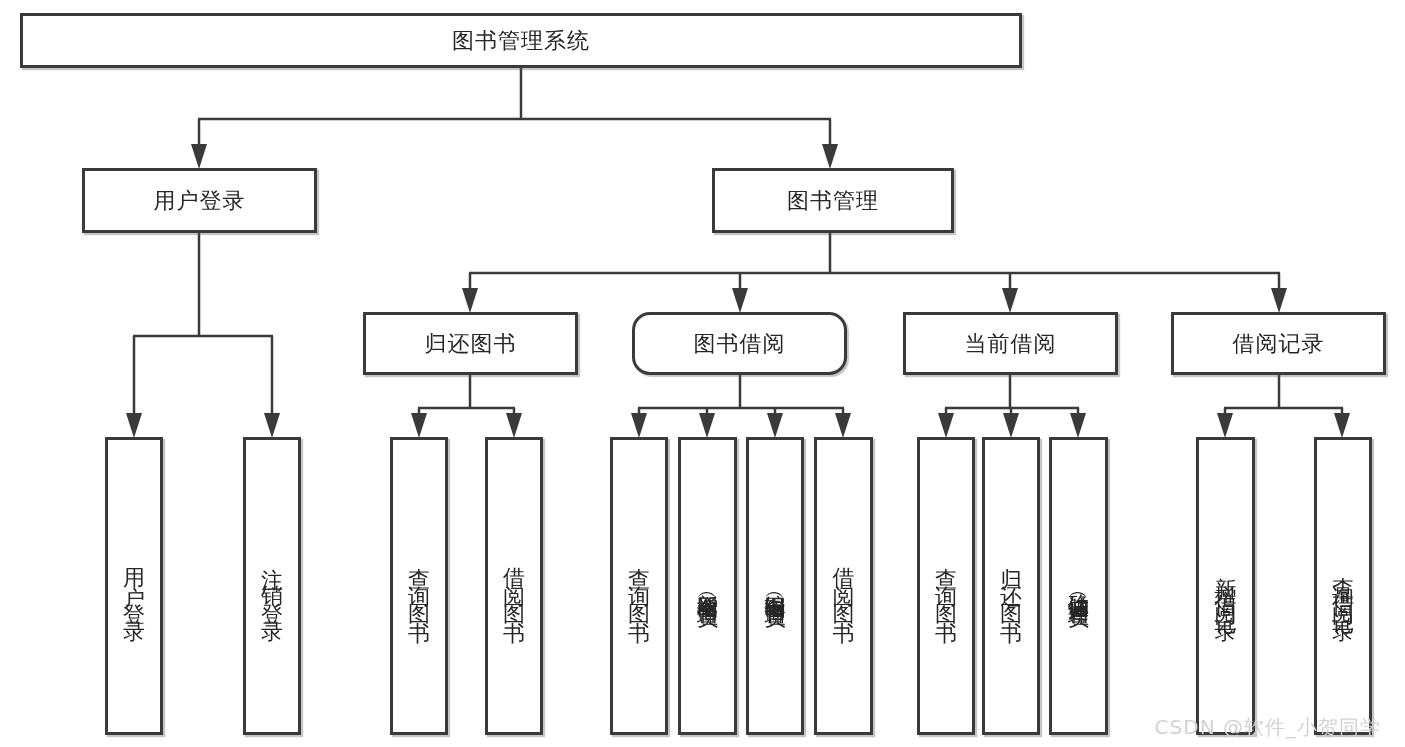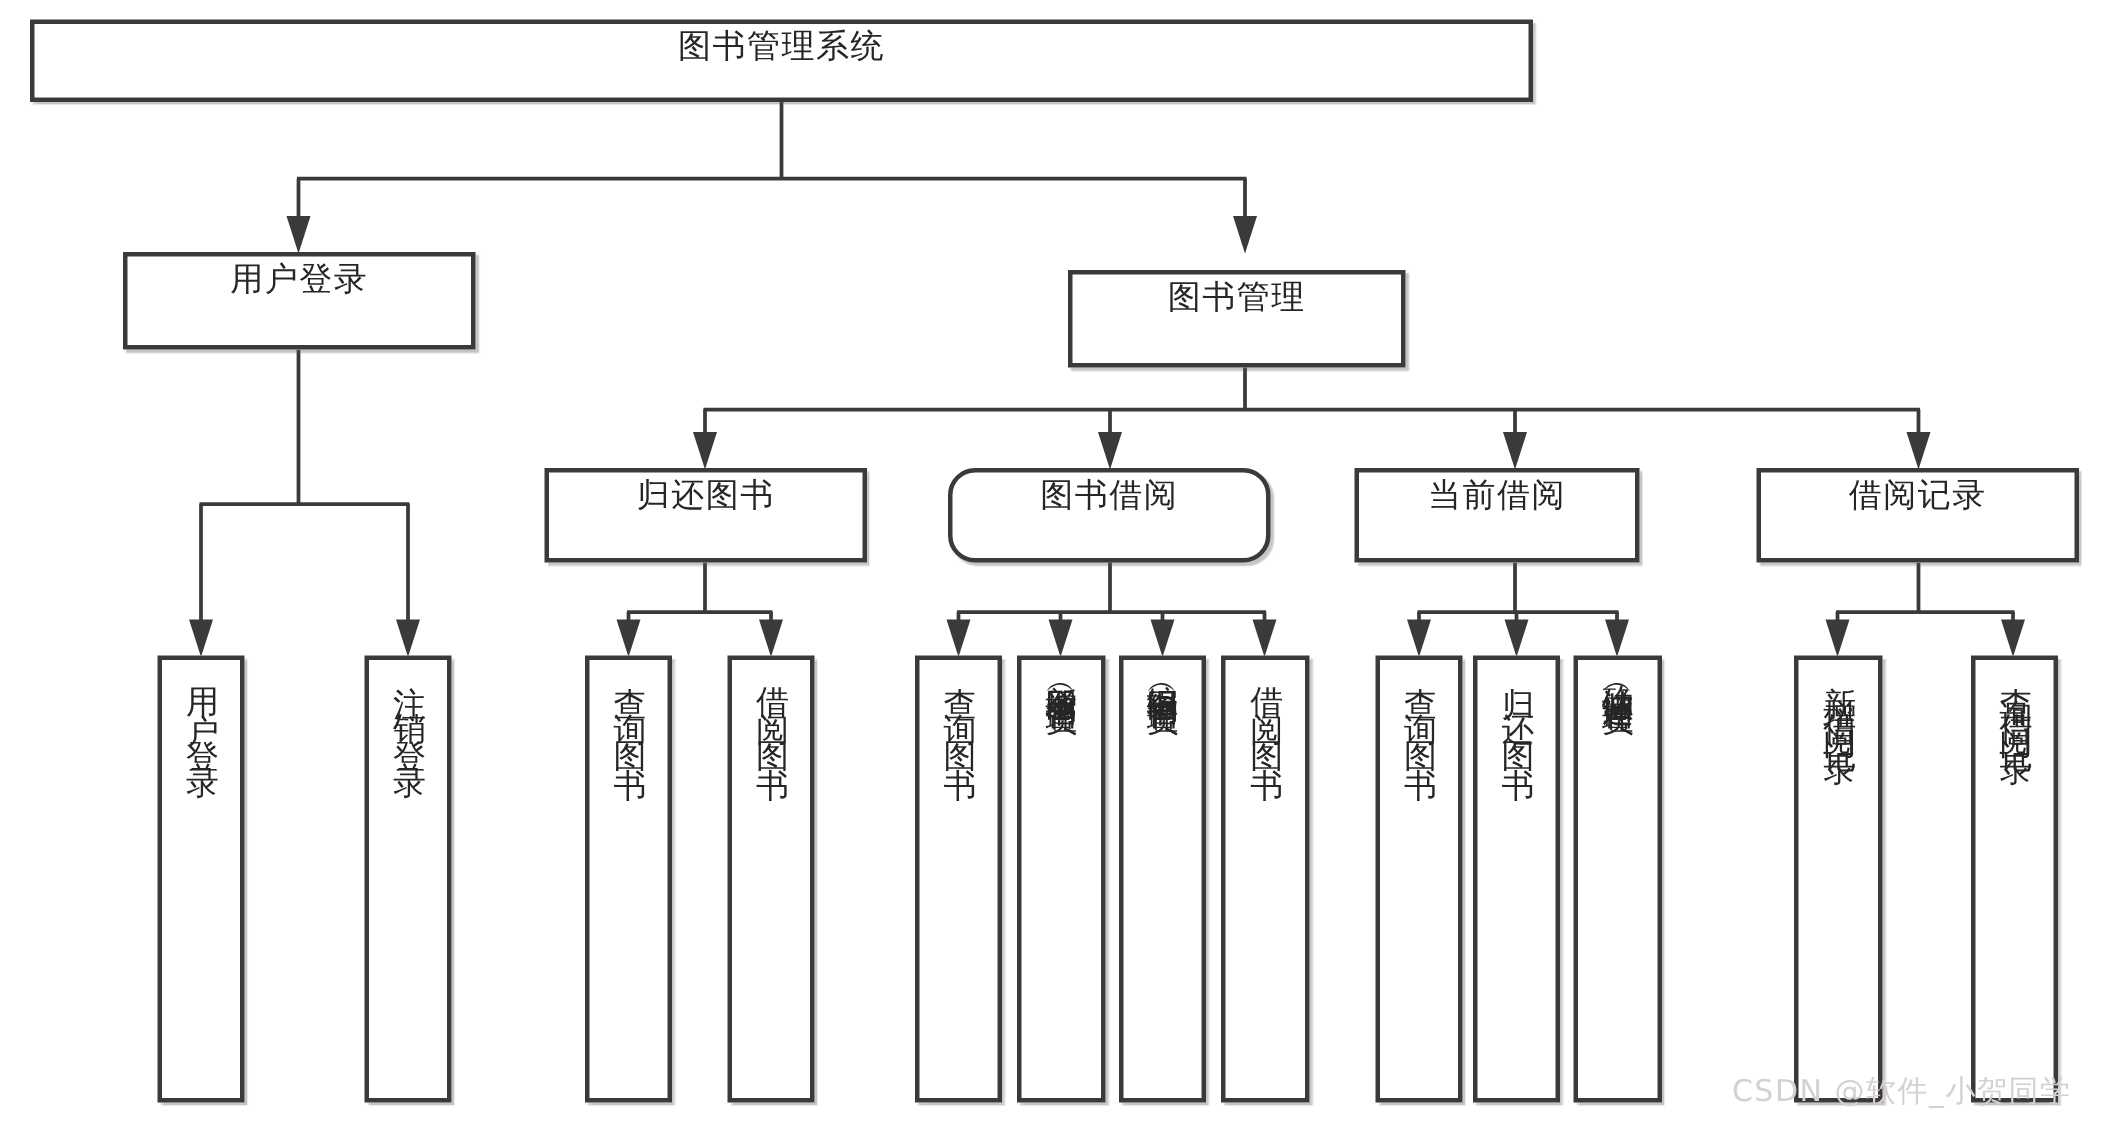--- a/index.html
+++ b/index.html
@@ -21,21 +21,21 @@
     top: 0;
     z-index: 1;
   }
   .box {
     position: absolute;
     box-sizing: border-box;
     background: #ffffff;
     border: 3px solid #3a3a3a;
     box-shadow: 2px 2px 1px rgba(90,90,90,0.35);
     display: flex;
-    align-items: flex-start;
+    align-items: center;
     justify-content: center;
     z-index: 2;
   }
   .h-label {
     font-size: 22px;
     color: #262626;
     letter-spacing: 1px;
     white-space: nowrap;
   }
   .v-label {
@@ -133,31 +133,31 @@
     </g>
   </svg>
 
   <div class="box" style="left:20px; top:13px; width:1002px; height:55px;">
     <span class="h-label">图书管理系统</span>
   </div>
 
   <div class="box" style="left:82px; top:168px; width:235px; height:65px;">
     <span class="h-label">用户登录</span>
   </div>
-  <div class="box" style="left:712px; top:180px; width:225px; height:65px;">
+  <div class="box" style="left:712px; top:168px; width:242px; height:65px;">
     <span class="h-label">图书管理</span>
   </div>
 
   <div class="box" style="left:363px; top:312px; width:215px; height:63px;">
     <span class="h-label">归还图书</span>
   </div>
   <div class="box" style="left:632px; top:312px; width:215px; height:63px;border-radius:18px;">
     <span class="h-label">图书借阅</span>
   </div>
-  <div class="box" style="left:903px; top:312px; width:190px; height:63px;">
+  <div class="box" style="left:903px; top:312px; width:215px; height:63px;">
     <span class="h-label">当前借阅</span>
   </div>
   <div class="box" style="left:1171px; top:312px; width:215px; height:63px;">
     <span class="h-label">借阅记录</span>
   </div>
 
   <div class="box leaf s4" style="left:105px; top:437px; width:58px; height:298px;">
     <span class="v-label">用户登录</span>
   </div>
   <div class="box leaf s4" style="left:243px; top:437px; width:58px; height:298px;">

